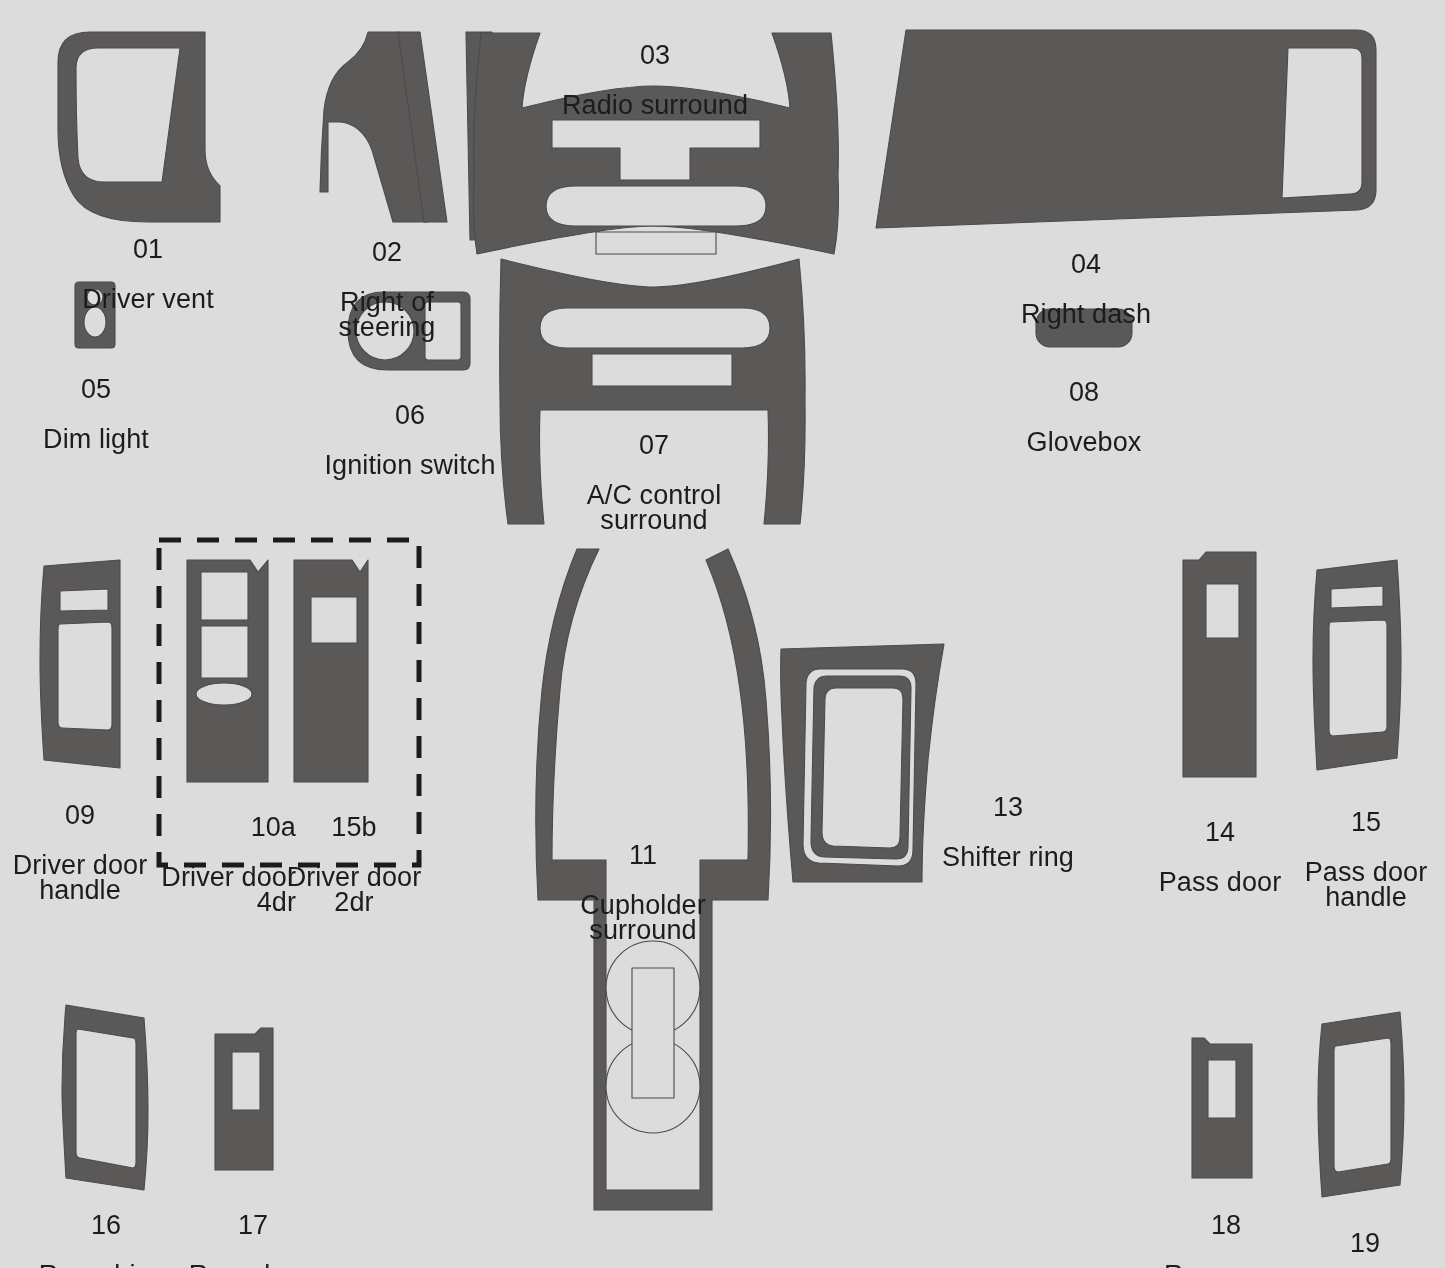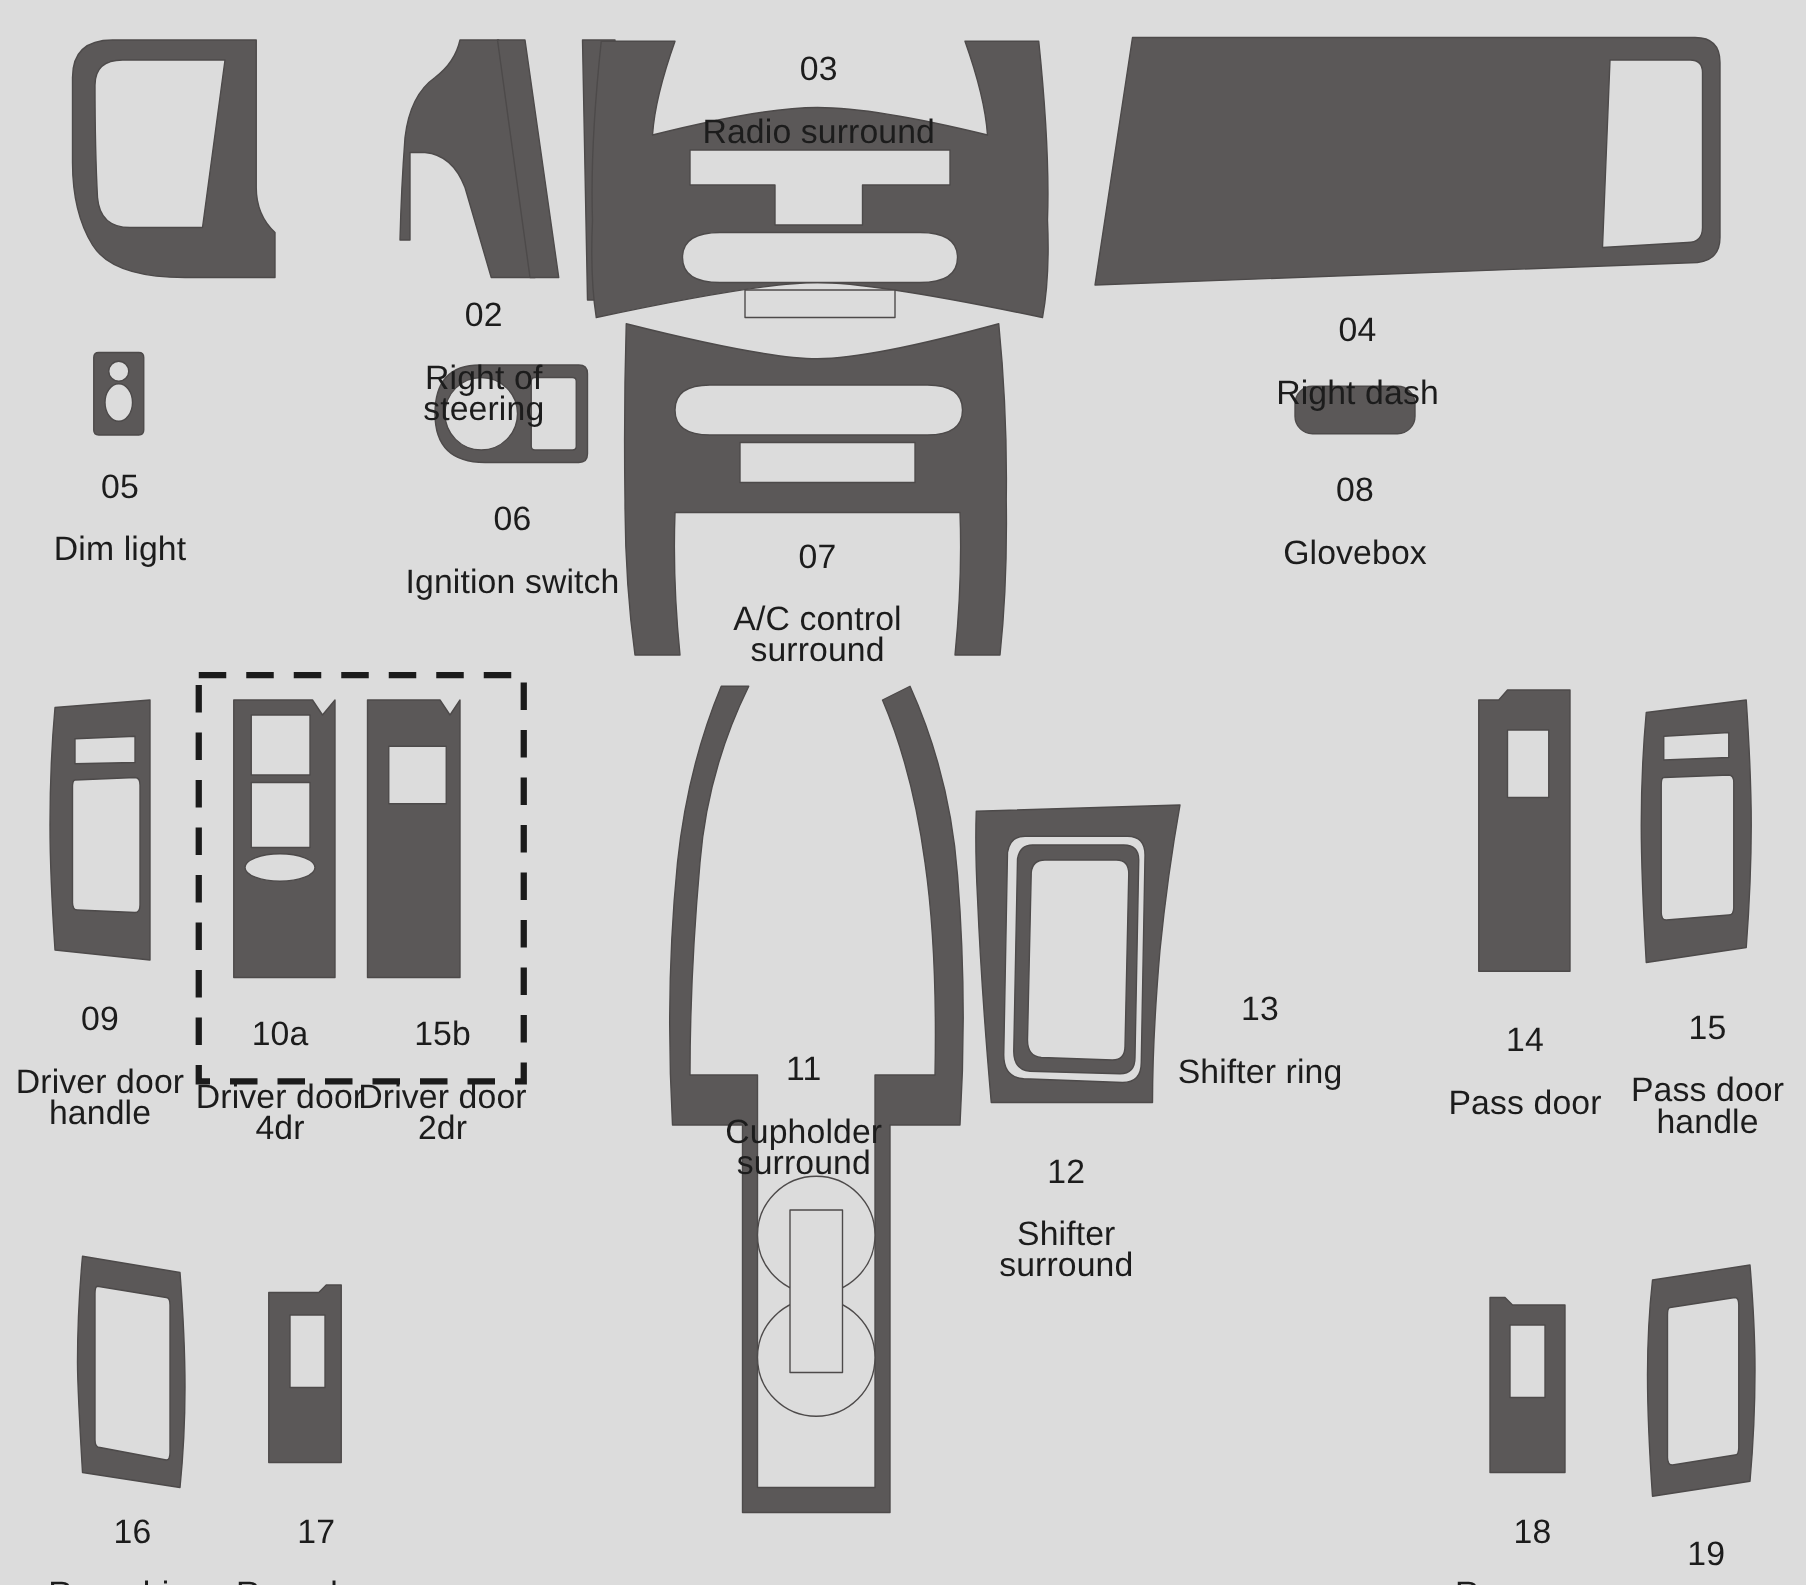--- a/index.html
+++ b/index.html
@@ -189,20 +189,24 @@
       <path class="part-hole" d="M1208 1060 L1236 1060 L1236 1118 L1208 1118 Z"></path>
     </g>
 
     <g>
       <path class="part-shape" d="M1322 1024 L1400 1012 Q1404 1060 1404 1096 Q1404 1140 1400 1185 L1322 1197 Q1318 1140 1318 1100 Q1318 1060 1322 1024 Z"></path>
       <path class="part-hole" d="M1336 1046 L1388 1038 Q1391 1038 1391 1044 L1391 1158 Q1391 1164 1388 1164 L1338 1172 Q1334 1172 1334 1166 L1334 1052 Q1334 1046 1336 1046 Z"></path>
     </g>
 
   </svg>
 
+  <div class="caption" style="left:68px; top:212px; width:160px;">
+    <span class="num">01</span>
+    <span class="lbl">Driver vent</span>
+  </div>
 
   <div class="caption" style="left:317px; top:215px; width:140px;">
     <span class="num">02</span>
     <span class="lbl">Right of
 steering</span>
   </div>
 
   <div class="caption" style="left:555px; top:18px; width:200px;">
     <span class="num">03</span>
     <span class="lbl">Radio surround</span>
@@ -233,42 +237,38 @@
     <span class="num">08</span>
     <span class="lbl">Glovebox</span>
   </div>
 
   <div class="caption" style="left:4px; top:778px; width:152px;">
     <span class="num">09</span>
     <span class="lbl">Driver door
 handle</span>
   </div>
 
-  <div class="caption" style="left:152px; top:790px; width:144px;">
+  <div class="caption" style="left:152px; top:790px; width:144px;text-align:right;">
     <span class="num">10a</span>
     <span class="lbl">Driver door
 4dr</span>
   </div>
 
   <div class="caption" style="left:282px; top:790px; width:144px;">
     <span class="num">15b</span>
     <span class="lbl">Driver door
 2dr</span>
   </div>
 
   <div class="caption" style="left:562px; top:818px; width:162px;">
     <span class="num">11</span>
     <span class="lbl">Cupholder
 surround</span>
   </div>
 
-  <div class="caption" style="left:762px; top:900px; width:182px;">
-    <span class="num">12</span>
-    <span class="lbl">Shifter surround</span>
-  </div>
 
   <div class="caption" style="left:930px; top:770px; width:156px;">
     <span class="num">13</span>
     <span class="lbl">Shifter ring</span>
   </div>
 
   <div class="caption" style="left:1142px; top:795px; width:156px;">
     <span class="num">14</span>
     <span class="lbl">Pass door</span>
   </div>

